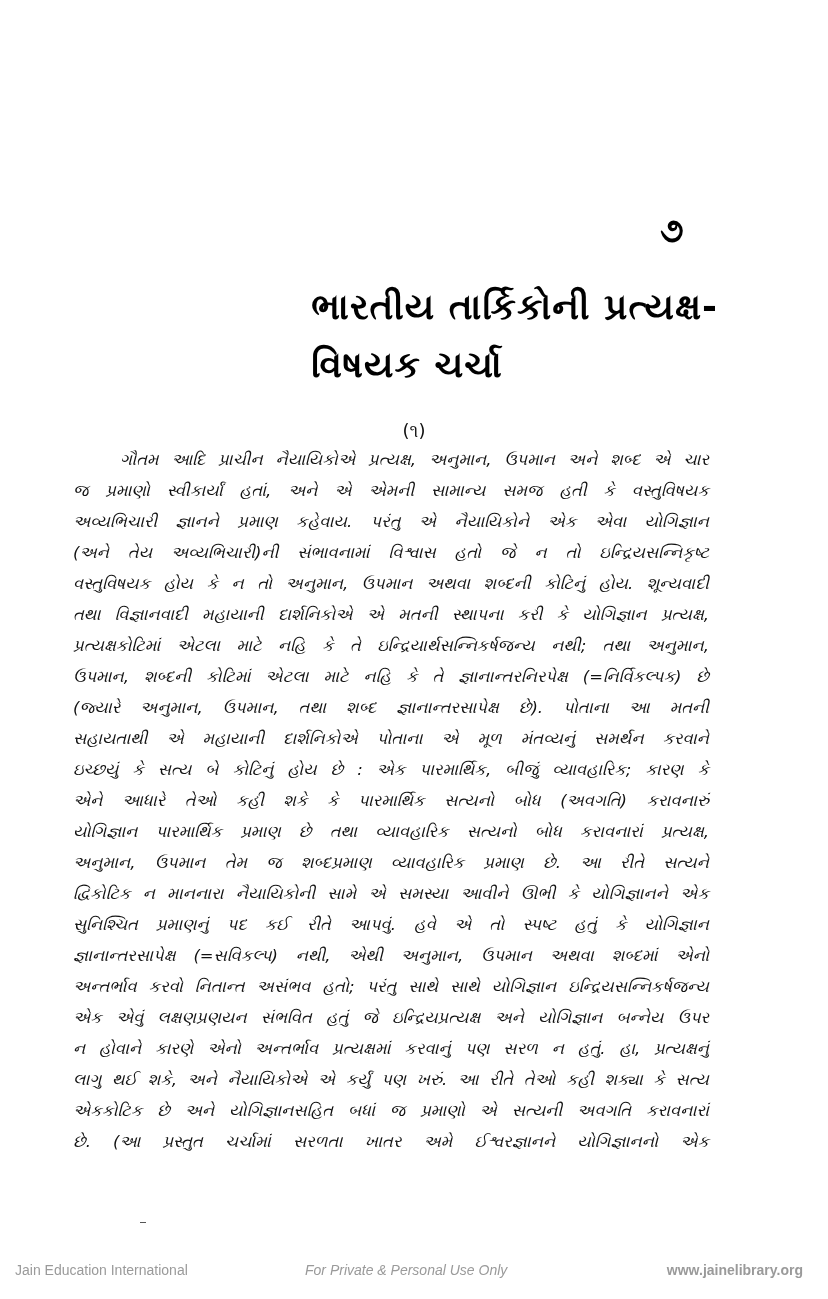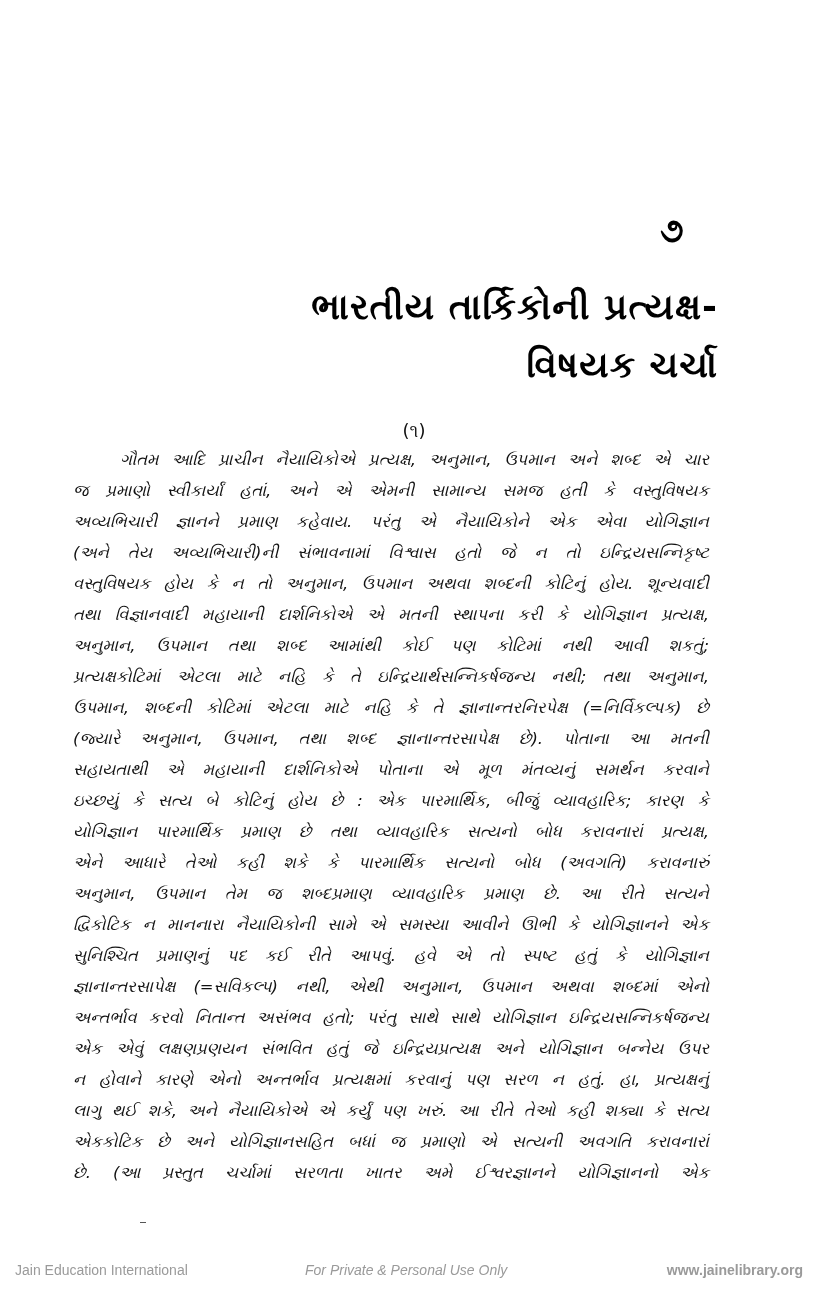--- a/index.html
+++ b/index.html
@@ -1,20 +1,20 @@
 <!DOCTYPE html>
 <html><head>
 <meta charset="utf-8">
 <style>
   html, body { margin: 0; padding: 0; background: #ffffff; }
   body { width: 828px; height: 1299px; position: relative; overflow: hidden;
          font-family: "DejaVu Sans", sans-serif; color: #111; }
   .page { position: absolute; left: 0; top: 0; width: 828px; height: 1299px; background: #fff; }
   .chapter-number { position: absolute; left: 660px; top: 210px; font-size: 34px; font-weight: bold; color: #000; }
-  .title { position: absolute; right: 110px; top: 278px; text-align: right;
+  .title { position: absolute; right: 110px; top: 278px; 
            font-size: 36px; font-weight: bold; line-height: 58px; color: #000; letter-spacing: 1px; }
   .title div { white-space: nowrap; }
   .section-num { position: absolute; left: 0; width: 828px; top: 420px; text-align: center; font-size: 18px; }
   .body { position: absolute; left: 73px; width: 636px; top: 444px; }
   .line { height: 31px; line-height: 31px; font-size: 16.4px; white-space: nowrap;
           text-align: justify; text-align-last: justify; overflow: visible; font-style: italic; }
   .line.indent { padding-left: 47px; }
   .line.last { text-align-last: justify; }
   .dash { position: absolute; left: 140px; top: 1222px; width: 6px; height: 1px; background: #555; }
   .footer { position: absolute; top: 1262px; font-family: "Liberation Sans", sans-serif;
@@ -36,28 +36,27 @@
 
   <div class="section-num">(૧)</div>
 
   <div class="body">
     <div class="line indent">ગૌતમ આદિ પ્રાચીન નૈયાયિકોએ પ્રત્યક્ષ, અનુમાન, ઉપમાન અને શબ્દ એ ચાર</div>
     <div class="line">જ પ્રમાણો સ્વીકાર્યાં હતાં, અને એ એમની સામાન્ય સમજ હતી કે વસ્તુવિષયક</div>
     <div class="line">અવ્યભિચારી જ્ઞાનને પ્રમાણ કહેવાય. પરંતુ એ નૈયાયિકોને એક એવા યોગિજ્ઞાન</div>
     <div class="line">(અને તેય અવ્યભિચારી)ની સંભાવનામાં વિશ્વાસ હતો જે ન તો ઇન્દ્રિયસન્નિકૃષ્ટ</div>
     <div class="line">વસ્તુવિષયક હોય કે ન તો અનુમાન, ઉપમાન અથવા શબ્દની કોટિનું હોય. શૂન્યવાદી</div>
     <div class="line">તથા વિજ્ઞાનવાદી મહાયાની દાર્શનિકોએ એ મતની સ્થાપના કરી કે યોગિજ્ઞાન પ્રત્યક્ષ,</div>
-    <div class="line">અનુમાન, ઉપમાન તથા શબ્દ આમાંથી કોઈ પણ કોટિમાં નથી આવી શકતું;</div>
     <div class="line">પ્રત્યક્ષકોટિમાં એટલા માટે નહિ કે તે ઇન્દ્રિયાર્થસન્નિકર્ષજન્ય નથી; તથા અનુમાન,</div>
     <div class="line">ઉપમાન, શબ્દની કોટિમાં એટલા માટે નહિ કે તે જ્ઞાનાન્તરનિરપેક્ષ (=નિર્વિકલ્પક) છે</div>
     <div class="line">(જ્યારે અનુમાન, ઉપમાન, તથા શબ્દ જ્ઞાનાન્તરસાપેક્ષ છે). પોતાના આ મતની</div>
     <div class="line">સહાયતાથી એ મહાયાની દાર્શનિકોએ પોતાના એ મૂળ મંતવ્યનું સમર્થન કરવાને</div>
     <div class="line">ઇચ્છયું કે સત્ય બે કોટિનું હોય છે : એક પારમાર્થિક, બીજું વ્યાવહારિક; કારણ કે</div>
+    <div class="line">એને આધારે તેઓ કહી શકે કે પારમાર્થિક સત્યનો બોધ (અવગતિ) કરાવનારું</div>
     <div class="line">યોગિજ્ઞાન પારમાર્થિક પ્રમાણ છે તથા વ્યાવહારિક સત્યનો બોધ કરાવનારાં પ્રત્યક્ષ,</div>
-    <div class="line">એને આધારે તેઓ કહી શકે કે પારમાર્થિક સત્યનો બોધ (અવગતિ) કરાવનારું</div>
     <div class="line">અનુમાન, ઉપમાન તેમ જ શબ્દપ્રમાણ વ્યાવહારિક પ્રમાણ છે. આ રીતે સત્યને</div>
     <div class="line">દ્વિકોટિક ન માનનારા નૈયાયિકોની સામે એ સમસ્યા આવીને ઊભી કે યોગિજ્ઞાનને એક</div>
     <div class="line">સુનિશ્ચિત પ્રમાણનું પદ કઈ રીતે આપવું. હવે એ તો સ્પષ્ટ હતું કે યોગિજ્ઞાન</div>
     <div class="line">જ્ઞાનાન્તરસાપેક્ષ (=સવિકલ્પ) નથી, એથી અનુમાન, ઉપમાન અથવા શબ્દમાં એનો</div>
     <div class="line">અન્તર્ભાવ કરવો નિતાન્ત અસંભવ હતો; પરંતુ સાથે સાથે યોગિજ્ઞાન ઇન્દ્રિયસન્નિકર્ષજન્ય</div>
     <div class="line">એક એવું લક્ષણપ્રણયન સંભવિત હતું જે ઇન્દ્રિયપ્રત્યક્ષ અને યોગિજ્ઞાન બન્નેય ઉપર</div>
     <div class="line">ન હોવાને કારણે એનો અન્તર્ભાવ પ્રત્યક્ષમાં કરવાનું પણ સરળ ન હતું. હા, પ્રત્યક્ષનું</div>
     <div class="line">લાગુ થઈ શકે, અને નૈયાયિકોએ એ કર્યું પણ ખરું. આ રીતે તેઓ કહી શક્યા કે સત્ય</div>
     <div class="line">એકકોટિક છે અને યોગિજ્ઞાનસહિત બધાં જ પ્રમાણો એ સત્યની અવગતિ કરાવનારાં</div>
     <div class="line last">છે. (આ પ્રસ્તુત ચર્ચામાં સરળતા ખાતર અમે ઈશ્વરજ્ઞાનને યોગિજ્ઞાનનો એક</div>

